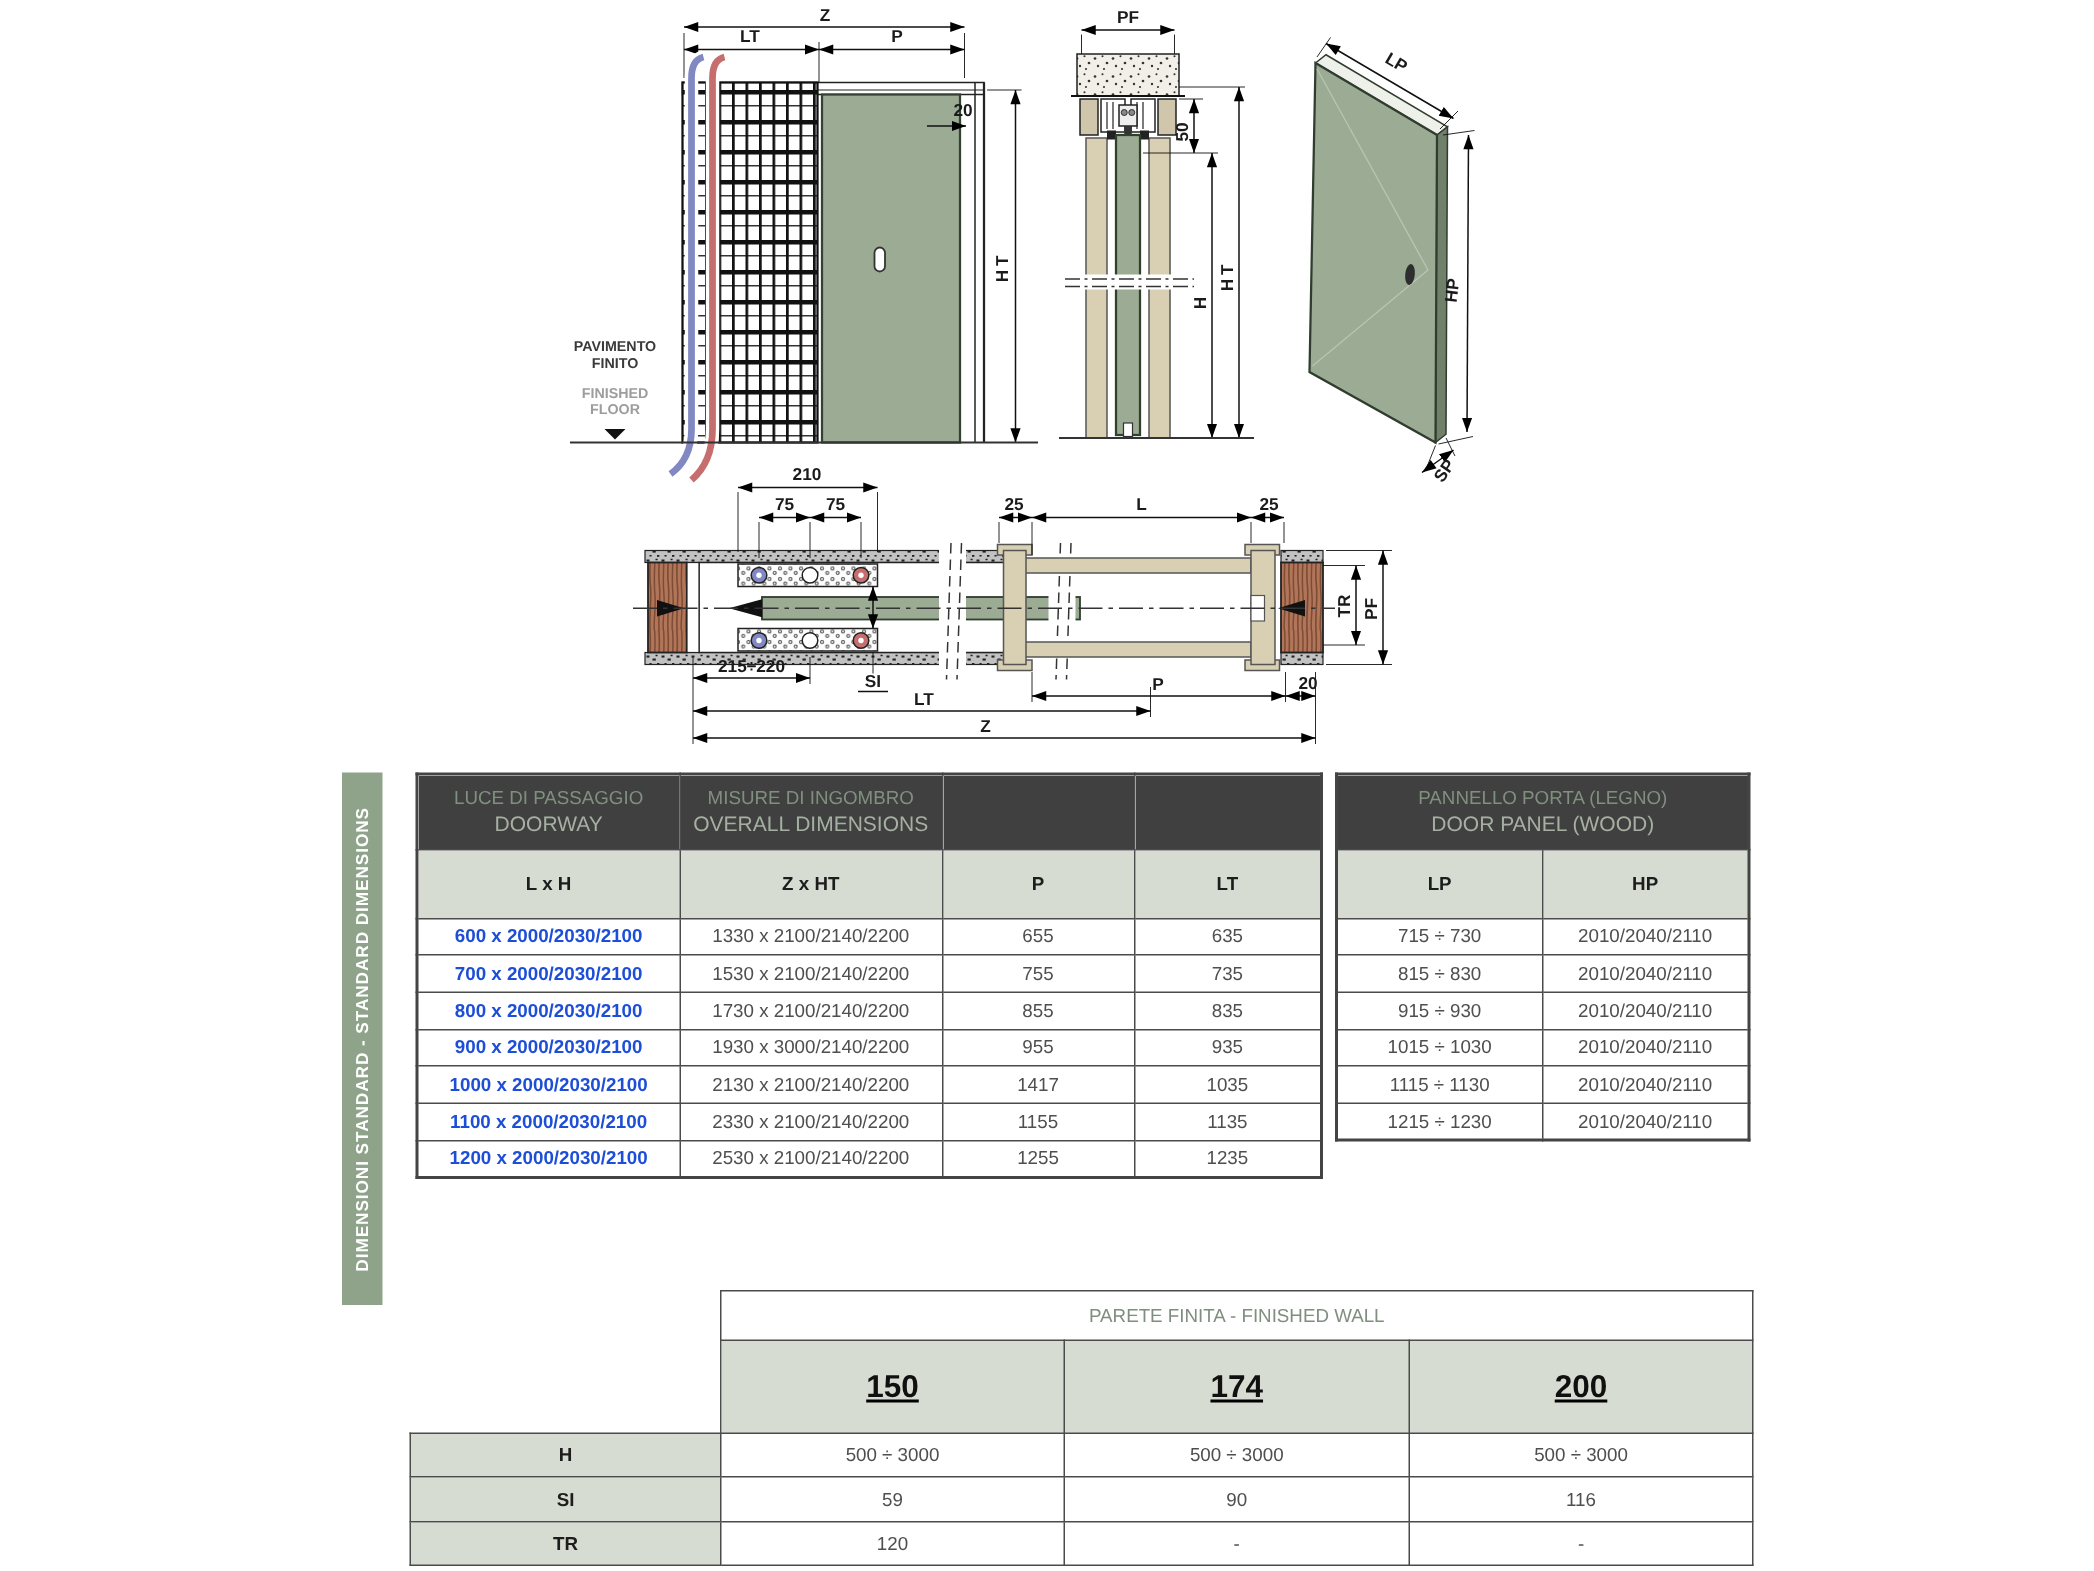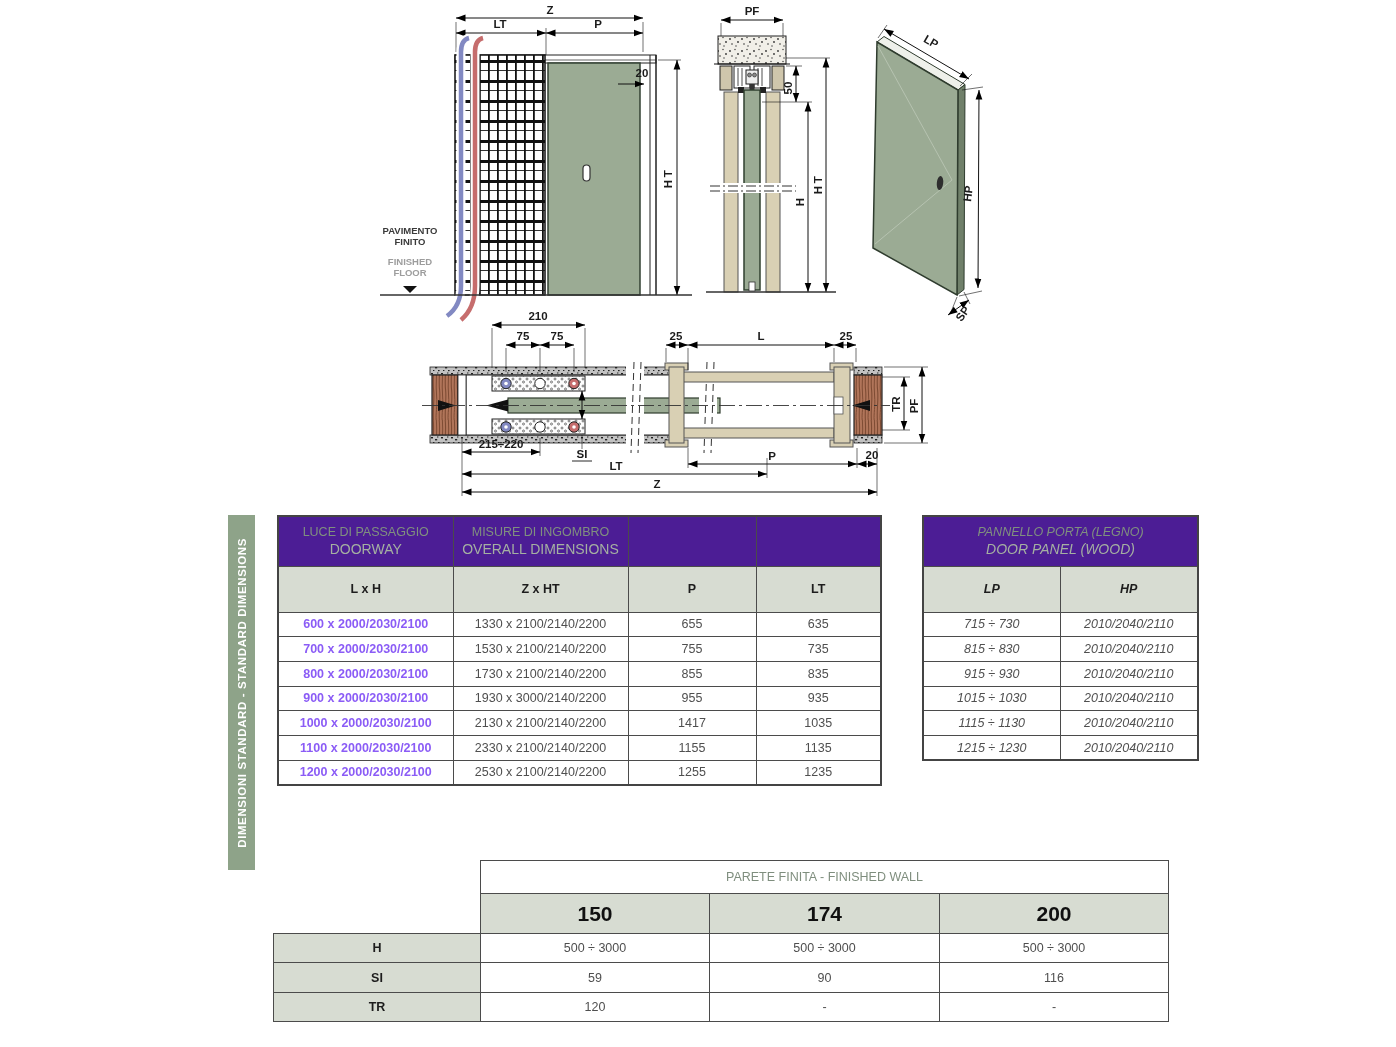--- a/index.html
+++ b/index.html
@@ -15,34 +15,34 @@
   .band{position:absolute;left:228px;top:515px;width:27px;height:355px;background:#8ea389;
         display:flex;align-items:center;justify-content:center;}
   .band span{writing-mode:vertical-rl;transform:rotate(180deg);color:#fff;font-weight:bold;
         font-size:11.5px;letter-spacing:.6px;white-space:nowrap;}
 
   
   table{border-collapse:collapse;position:absolute;table-layout:fixed;background:#fff;}
   td{border:1.5px solid #4b4b4b;text-align:center;vertical-align:middle;padding:0 2px;
      font-size:12.5px;color:#4f4f4f;overflow:hidden;}
   .tbl{border:2px solid #444;}
-  .hdr td{background:#4c1d95;text-align:center;}
+  .hdr td{background:#404040;text-align:center;}
   .hdr-it{display:block;color:#80907f;font-size:12.5px;line-height:1.3;}
   .hdr-en{display:block;color:#a5b0a2;font-size:14px;line-height:1.3;}
   .sub td{background:#d7dcd2;font-weight:bold;color:#1d1d1d;}
-  .boldcol{font-weight:bold;color:#8b5cf6;}
+  .boldcol{font-weight:bold;color:#1d4ed8;}
   tr.rh{height:24.7px;}
   tr.rhead{height:50px;}
   tr.rsub{height:46px;}
 
   
   .t3 .ghost{border:none;background:transparent;}
   .t3 .title-cell{color:#7f8e7e;background:#fff;}
   .t3 tr.r1{height:33px;}
-  .t3 tr.r2{height:40px;}
+  .t3 tr.r2{height:62px;text-decoration:underline;}
   .t3 tr.r3{height:29px;}
   .t3 tr.r4{height:30px;}
   .t3 tr.r5{height:29px;}
   .t3 .bignum{font-size:21px;font-weight:bold;color:#101010;background:#d7dcd2;}
   .t3 .lblcell{background:#d7dcd2;font-weight:bold;color:#1d1d1d;}
 </style>
 </head>
 <body>
 
 <div class="page">
@@ -388,21 +388,21 @@
     </tr>
     <tr class="rh">
       <td class="boldcol">1200 x 2000/2030/2100</td>
       <td>2530 x 2100/2140/2200</td>
       <td>1255</td>
       <td>1235</td>
     </tr>
   </tbody>
     </table>
 
-  <table class="tbl t2" style="left:922px;top:515px;width:275px;font-style:italic;">
+  <table class="tbl t2" style="left:890px;top:515px;width:275px;">
     <colgroup>
         <col style="width:137px">
         <col style="width:138px">
       </colgroup>
     <tbody>
         <tr class="rhead hdr">
       <td colspan="2">
         <span class="hdr-it">PANNELLO PORTA (LEGNO)</span>
         <span class="hdr-en">DOOR PANEL (WOOD)</span>
       </td>

